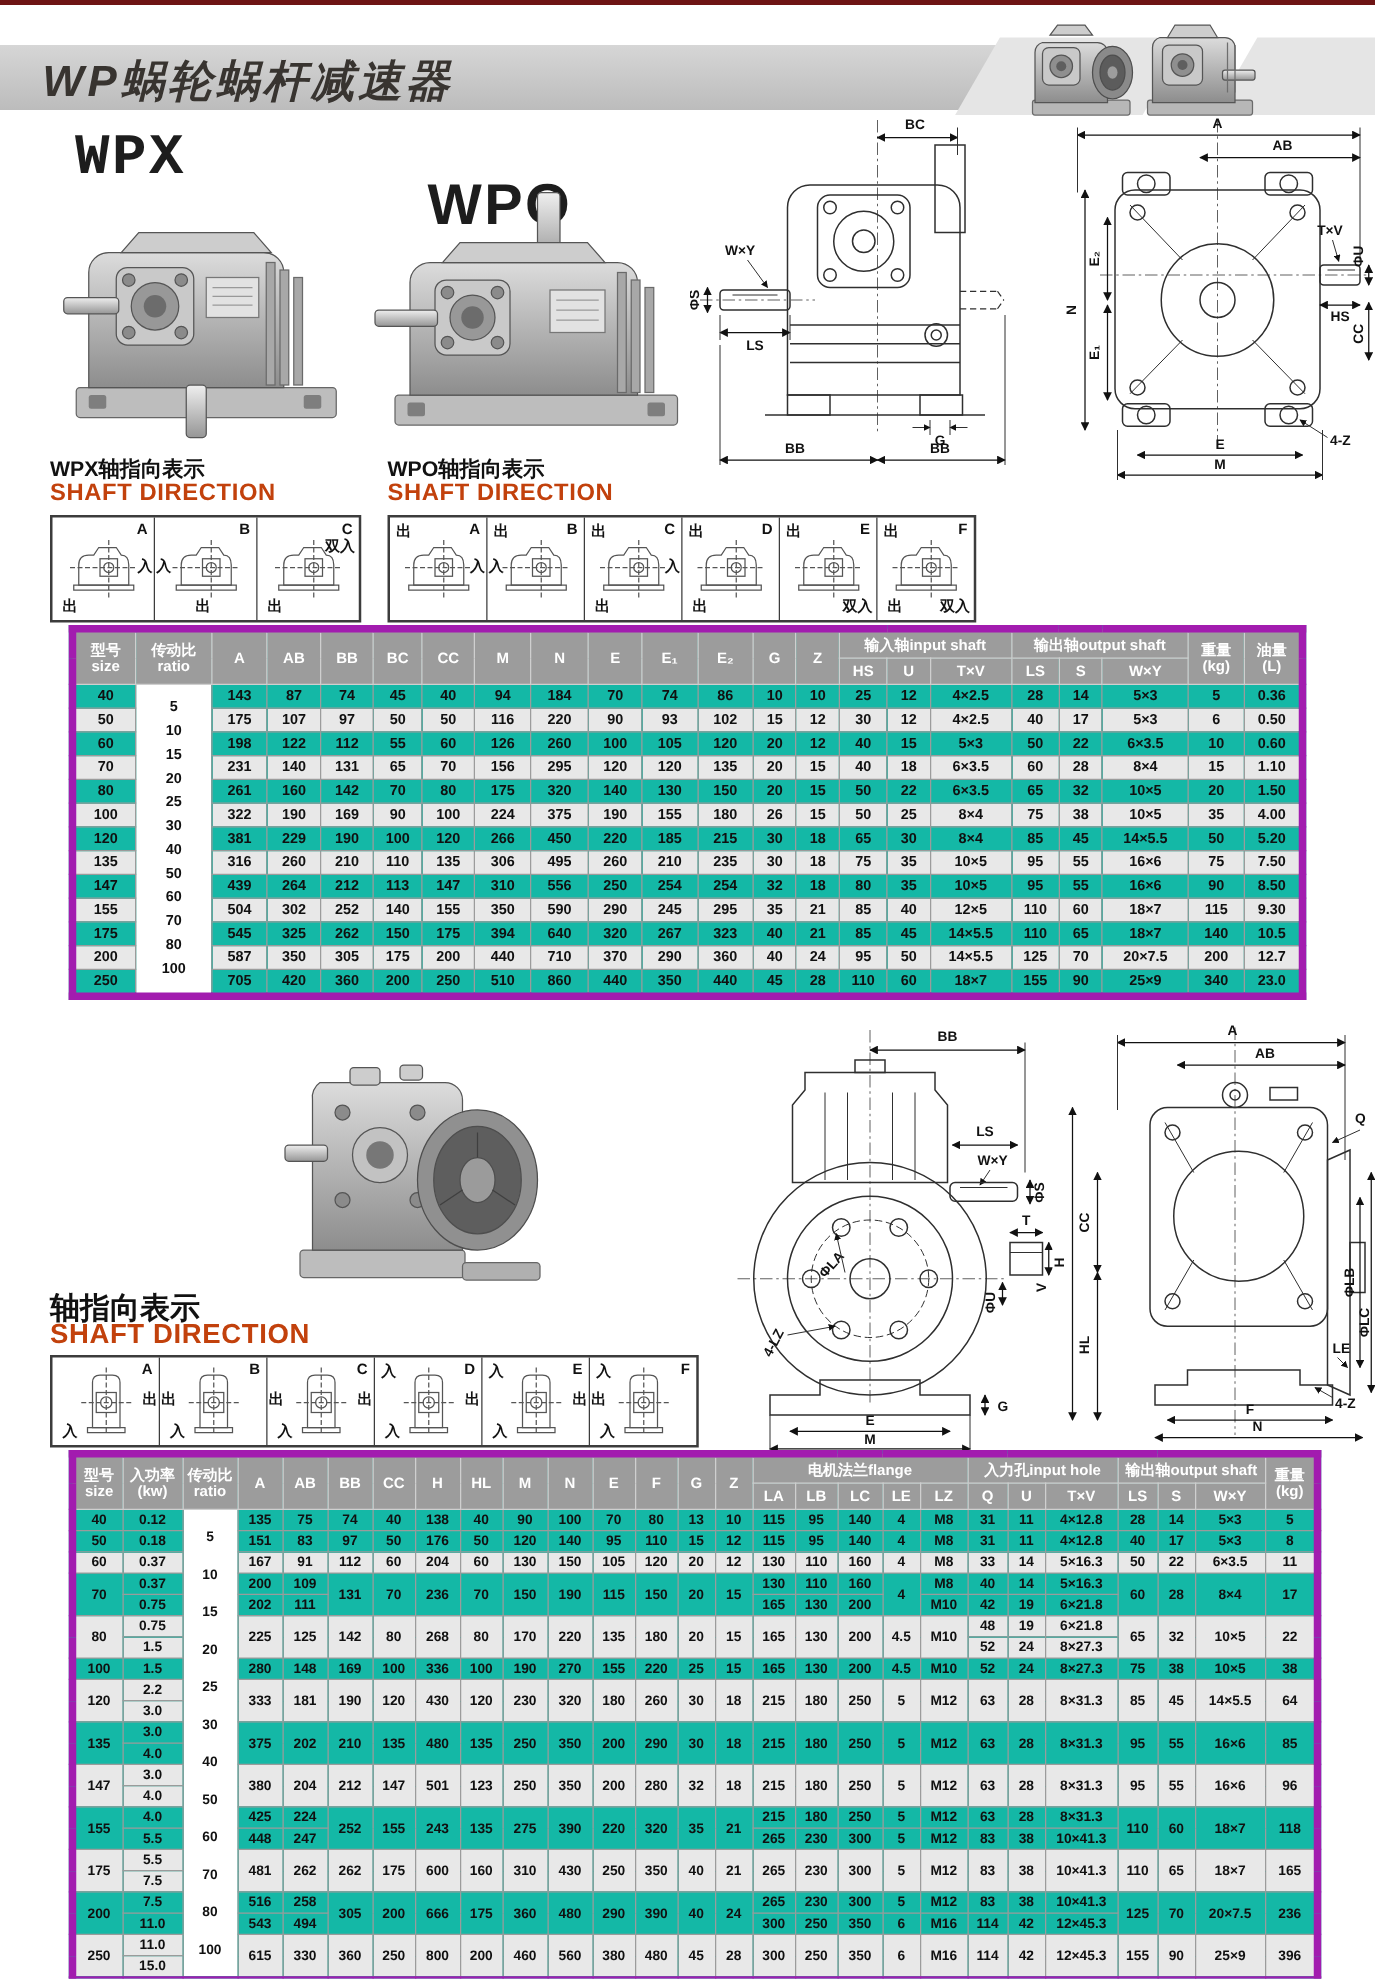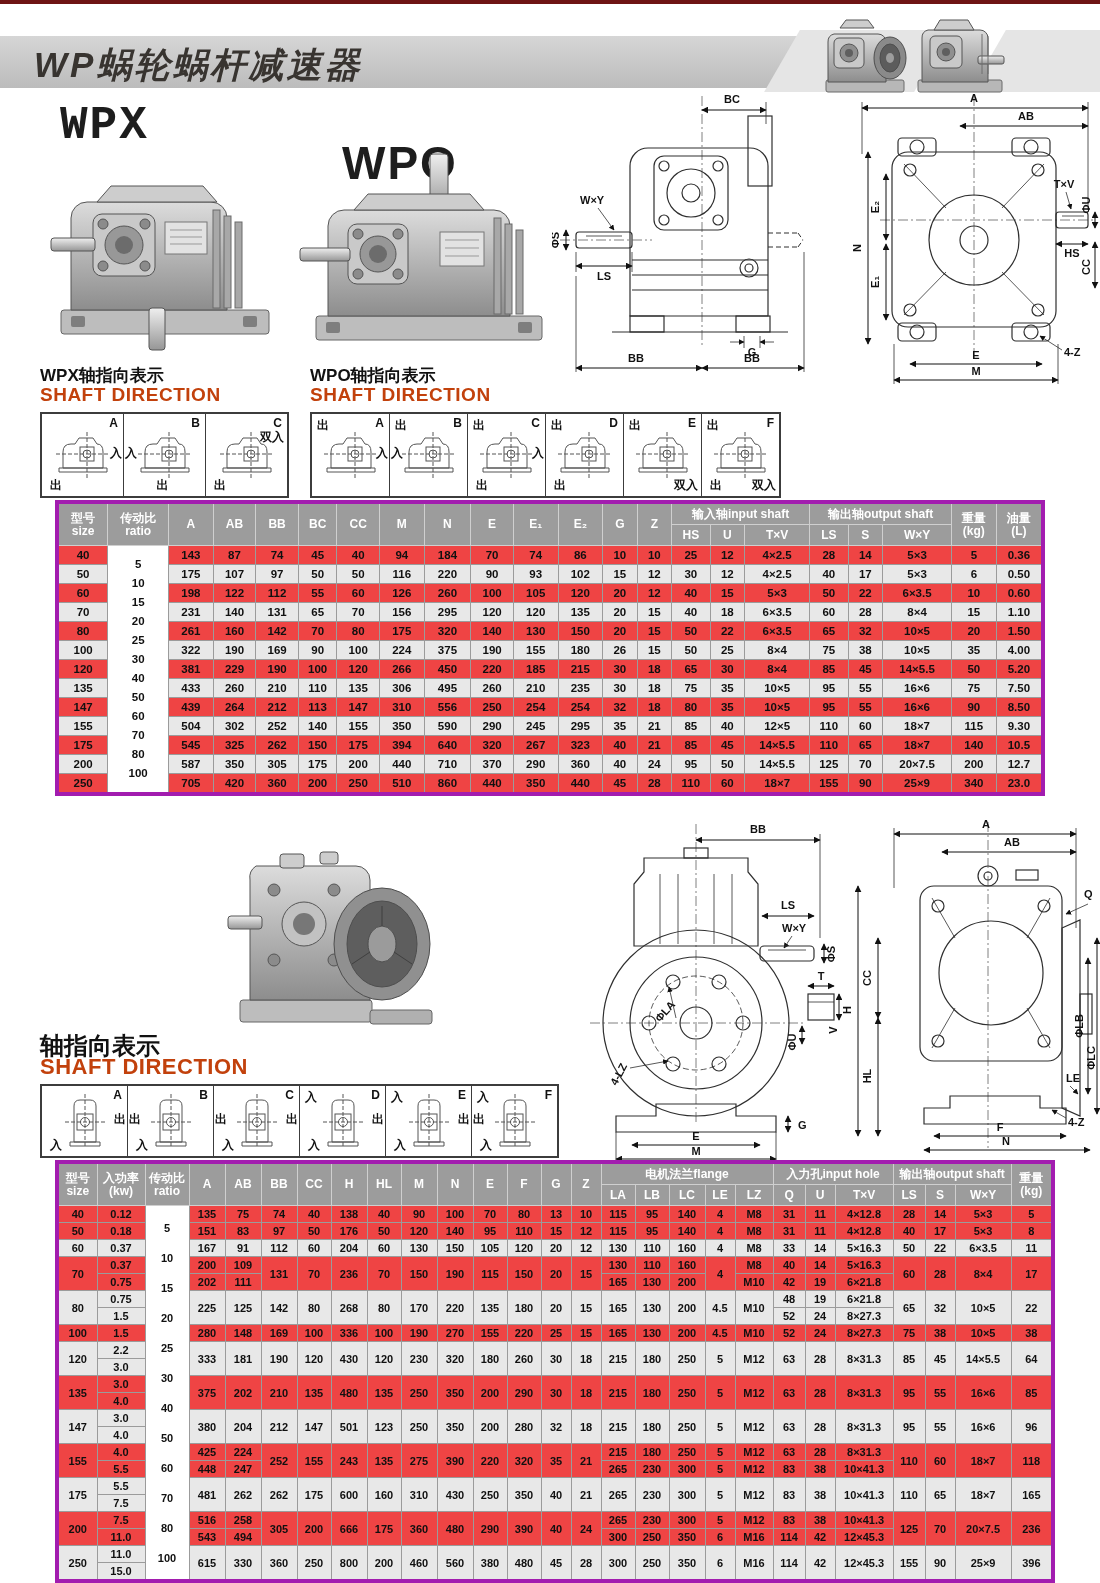--- a/index.html
+++ b/index.html
@@ -30,21 +30,21 @@
   .dir-letter{position:absolute;top:2px;right:5px;font-size:12px;font-weight:bold;}
   .dir-label{position:absolute;font-size:12px;font-weight:bold;white-space:nowrap;}
   .pos-r{right:1px;top:50%;transform:translateY(-60%);}
   .pos-l{left:1px;top:50%;transform:translateY(-60%);}
   .pos-tl{left:5px;top:3px;}
   .pos-tr2{right:3px;top:15px;}
   .pos-bl{left:8px;bottom:2px;}
   .pos-bc{left:40%;bottom:2px;}
   .pos-br{right:3px;bottom:2px;}
   
-  .dim-table{position:absolute;border-collapse:collapse;table-layout:fixed;background:#ef4444;border:4px solid #a21caf;}
+  .dim-table{position:absolute;border-collapse:collapse;table-layout:fixed;background:#14b8a6;border:6px solid #a21caf;}
   .dim-table th{background:#9c9c9c;color:#fff;border:1px solid #cfcfcf;font-weight:bold;
                 font-size:12px;line-height:1.06;height:20px;padding:0;}
   .dim-table td{border:1px solid #9b9b9b;text-align:center;font-weight:bold;color:#101010;
                 padding:0 1px;overflow:hidden;}
   #t1{left:55px;top:500px;width:990px;}
   #t1 td{height:18px;font-size:11.5px;}
   #t2{left:55px;top:1160px;width:990px;}
   #t2 td{height:16px;font-size:11px;}
   tr.shade td{background:#e8e8e8;}
   td.ratio{background:#fff;font-size:12px;vertical-align:middle;}
@@ -634,21 +634,21 @@
           <td>30</td>
           <td>8×4</td>
           <td>85</td>
           <td>45</td>
           <td>14×5.5</td>
           <td>50</td>
           <td>5.20</td>
         </tr>
         <tr class="shade">
           <td>135</td>
-          <td>433</td>
+          <td>316</td>
           <td>260</td>
           <td>210</td>
           <td>110</td>
           <td>135</td>
           <td>306</td>
           <td>495</td>
           <td>260</td>
           <td>210</td>
           <td>235</td>
           <td>30</td>

